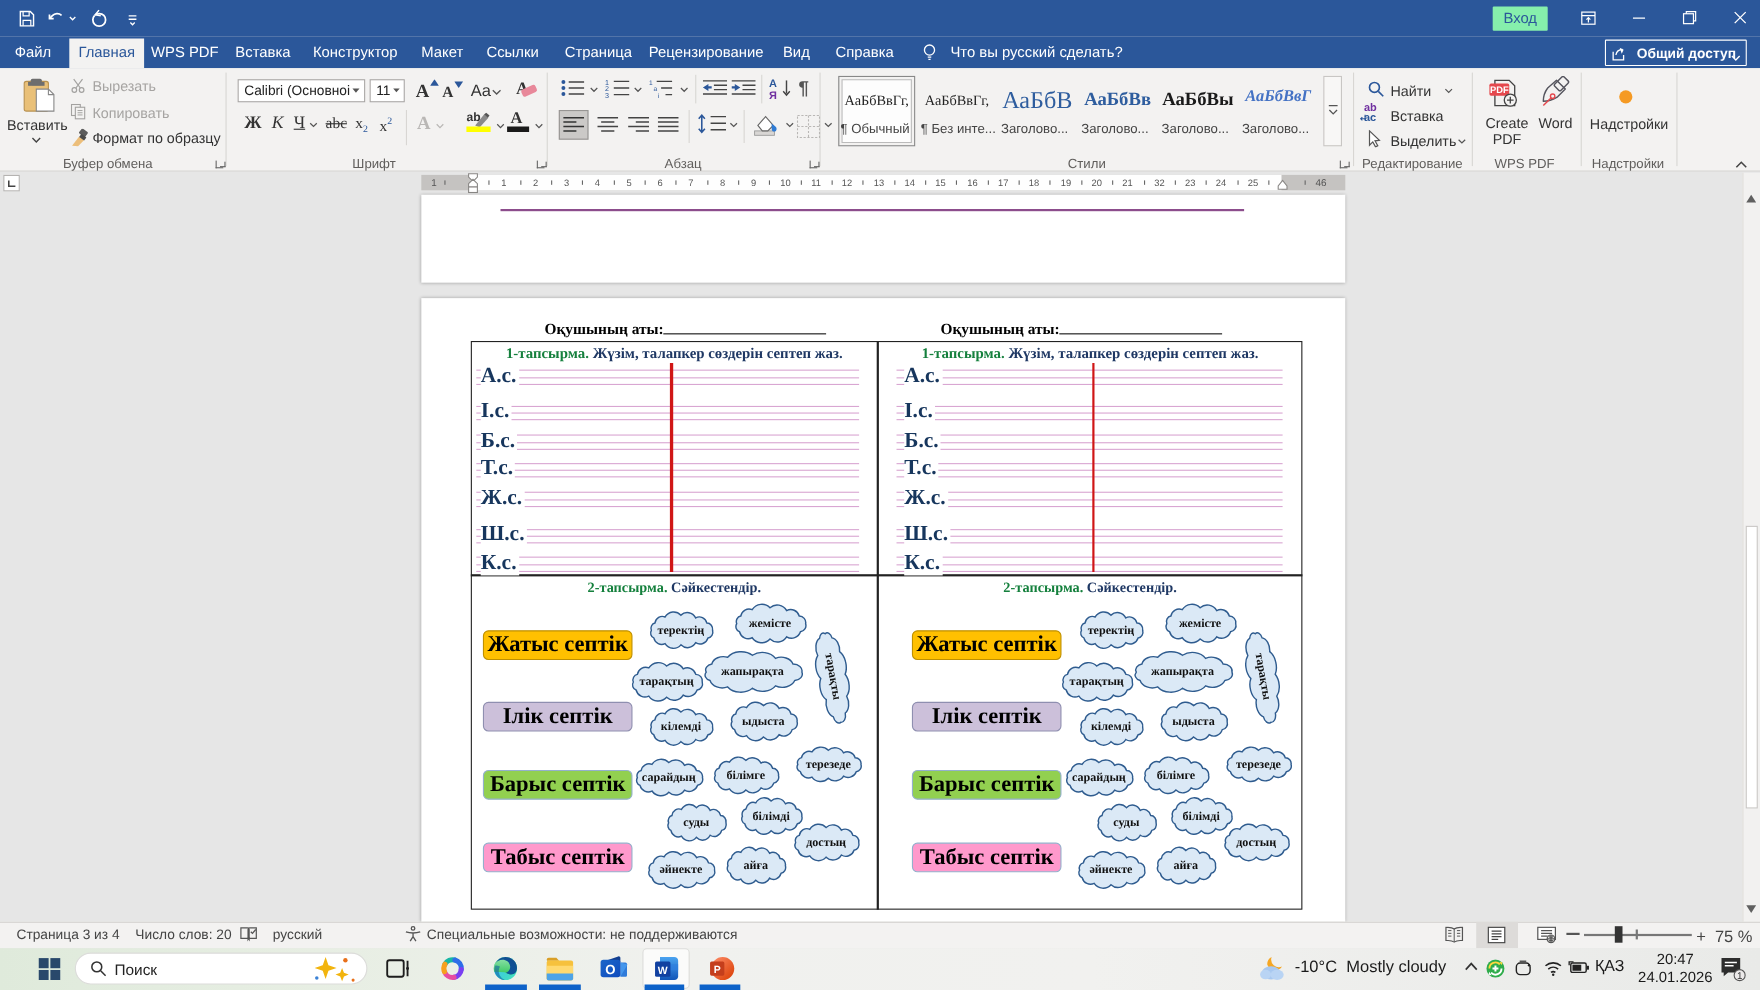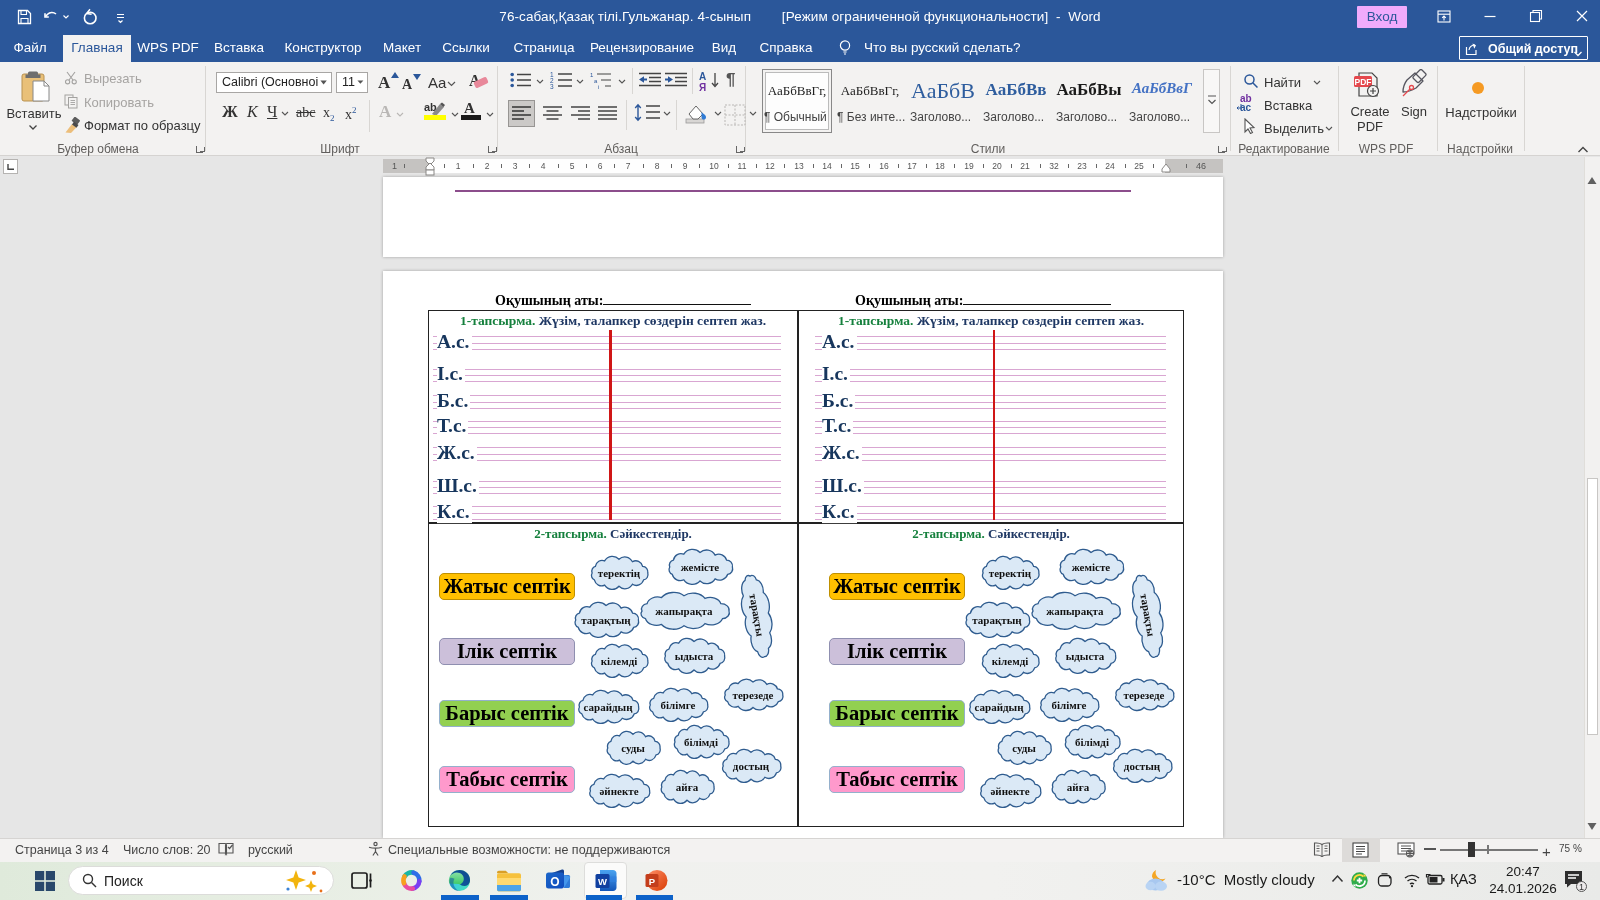--- a/index.html
+++ b/index.html
@@ -22,22 +22,21 @@
  <path d="M4.5 4.5h9l3 3v10h-12z"></path>
       <path d="M7 4.5v4h5.5v-4M7 17.5v-5h7v5" stroke-width="1.1"></path>
  <path d="M42 8c-2.5-2.2-6.2-2-8.4.3l-2.1 2.2" fill="none" stroke-width="1.6"></path>
       <path d="M31 7.2v3.8h3.8" fill="none" stroke-width="1.6"></path>
  <path d="M49.5 9.5l2.5 2.5 2.5-2.5" stroke-width="1.2"></path>
  <path d="M72.3 7.8c2.3-2.1 5.9-2 8.1.2a5.8 5.8 0 1 1-8.3-.1" fill="none" stroke-width="1.6"></path>
       <path d="M76 3.2l-3.4 4.3 5 .8" fill="none" stroke-width="1.4" stroke-linejoin="round"></path>
  <path d="M103 8.5h7M103 11.5h7" stroke-width="1.2"></path>
       <path d="M104.5 14.5l2 2 2-2" stroke-width="1.2"></path>
 </svg>
-<div class="abs" style="left:0;top:9px;width:1600px;text-align:center;color:#fff;font-size:13.5px;letter-spacing:.1px">76-сабақ,Қазақ тілі.Гульжанар. 4-сынып&nbsp;&nbsp;&nbsp;&nbsp;&nbsp;&nbsp;&nbsp;&nbsp;[Режим ограниченной функциональности]&nbsp;&nbsp;-&nbsp;&nbsp;Word</div>
-<div class="abs" style="left:1357px;top:6px;width:50px;height:22px;background:#f0abfc;border-radius:1px;color:#2b579a;font-size:13.5px;text-align:center;line-height:22px">Вход</div>
+<div class="abs" style="left:1357px;top:6px;width:50px;height:22px;background:#86efac;border-radius:1px;color:#2b579a;font-size:13.5px;text-align:center;line-height:22px">Вход</div>
 <svg class="abs" style="left:1437px;top:10px" width="14" height="13" viewBox="0 0 14 13" fill="none" stroke="#fff" stroke-width="1.1">
  <rect x="1" y="1" width="12" height="11"></rect>
       <path d="M1 4.2h12"></path>
       <path d="M7 10.5V6.2M5.2 7.8L7 6l1.8 1.8"></path>
 </svg>
 <svg class="abs" style="left:1483px;top:10px" width="14" height="13" viewBox="0 0 14 13" stroke="#fff" stroke-width="1.2">
       <path d="M1.5 6.5h11"></path>
     </svg>
 <svg class="abs" style="left:1529px;top:9px" width="14" height="14" viewBox="0 0 14 14" fill="none" stroke="#fff" stroke-width="1.1">
  <rect x="1.5" y="3.5" width="9" height="9"></rect>
@@ -333,21 +332,21 @@
  <circle cx="21" cy="21" r="5.5" fill="#f3f2f1" stroke="#444" stroke-width="1.2"></circle>
       <path d="M21 18v6M18 21h6" stroke="#444" stroke-width="1.2"></path>
 </svg>
 <div class="abs" style="left:1340px;top:104px;width:60px;text-align:center;font-size:13px;color:#333">Create<br>PDF</div>
 <svg class="abs" style="left:1398px;top:69px" width="30" height="32" viewBox="0 0 30 32" fill="none" stroke="#55555e" stroke-width="1.3">
  <path d="M17 4l8 8-7 7c-5 3-9 4-13 4 0-5 1-8 4-12z" fill="none" stroke-linejoin="round"></path>
  <rect x="17.5" y="1" width="8" height="12" rx="1.5" transform="rotate(45 21.5 7)"></rect>
  <circle cx="13.5" cy="18.5" r="2" stroke="#e5484d"></circle>
       <path d="M12 20L5 27" stroke="#e5484d"></path>
 </svg>
-<div class="abs" style="left:1392px;top:104px;width:44px;text-align:center;font-size:13px;color:#333">Sign</div>
+<div class="abs" style="left:1392px;top:104px;width:44px;text-align:center;font-size:13px;color:#333">Word</div>
 
 <div class="abs" style="left:1472px;top:82px;width:12px;height:12px;border-radius:50%;background:#f59a23"></div>
 <div class="abs" style="left:1445px;top:105px;width:72px;text-align:center;font-size:13px;color:#333">Надстройки</div>
 
 <div class="abs" style="left:0;top:157px;width:1600px;height:681px;background:#e6e6e6"></div>
 <div class="abs" style="left:3px;top:159px;width:15px;height:15px;background:#fff;border:1px solid #b5b3b1"></div>
 <svg class="abs" style="left:7px;top:163px" width="8" height="8" viewBox="0 0 8 8" stroke="#444" stroke-width="1.4" fill="none">
       <path d="M1 1v6M1 6.3h6"></path>
     </svg>
 <div class="abs" style="left:383px;top:159px;width:840px;height:14px;background:#c5c3c1"></div>
@@ -720,21 +719,21 @@
       <rect x="1" y="1" width="16" height="11" fill="#fff"></rect>
       <path d="M4 4h10M4 6.5h10M4 9h6"></path>
       <circle cx="13" cy="11.5" r="3.5" fill="#f3f2f1"></circle>
       <path d="M9.5 11.5h7M13 8v7M10.8 9.3c1.5 1 3 1 4.4 0M10.8 13.7c1.5-1 3-1 4.4 0"></path>
     </svg>
 <div class="abs" style="left:1424px;top:848px;width:12px;height:2px;background:#555"></div>
 <div class="abs" style="left:1440px;top:849px;width:98px;height:1.5px;background:#777"></div>
 <div class="abs" style="left:1487px;top:845px;width:1.5px;height:9px;background:#777"></div>
 <div class="abs" style="left:1468px;top:842px;width:7px;height:15px;background:#333"></div>
 <div class="abs" style="left:1542px;top:843px;width:12px;font-size:15px;color:#444">+</div>
-<div class="abs" style="left:1559px;top:843px;font-size:10px;color:#444">75 %</div>
+<div class="abs" style="left:1559px;top:843px;font-size:15px;color:#444">75 %</div>
 
 <div class="abs" style="left:0;top:862px;width:1600px;height:38px;background:linear-gradient(90deg,#dfeadb 0%,#e7eee3 18%,#f0f1ee 38%,#f1f1ef 62%,#e9eae8 100%)"></div>
 <svg class="abs" style="left:35px;top:871px" width="20" height="20" viewBox="0 0 20 20" fill="#29486b">
       <rect x="0" y="0" width="9.2" height="9.2"></rect>
       <rect x="10.8" y="0" width="9.2" height="9.2"></rect>
       <rect x="0" y="10.8" width="9.2" height="9.2"></rect>
       <rect x="10.8" y="10.8" width="9.2" height="9.2"></rect>
     </svg>
 <div class="abs" style="left:68px;top:866px;width:266px;height:29px;background:#fff;border:1px solid #dcdcda;border-radius:15px"></div>
 <svg class="abs" style="left:82px;top:873px" width="15" height="15" viewBox="0 0 15 15" fill="none" stroke="#333" stroke-width="1.4">

